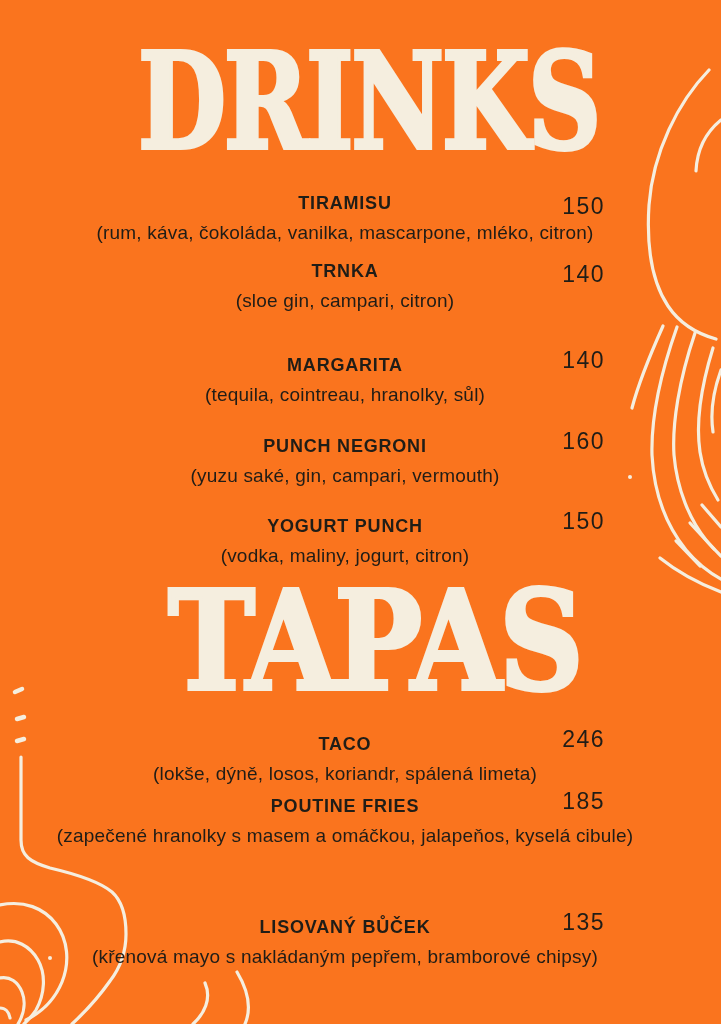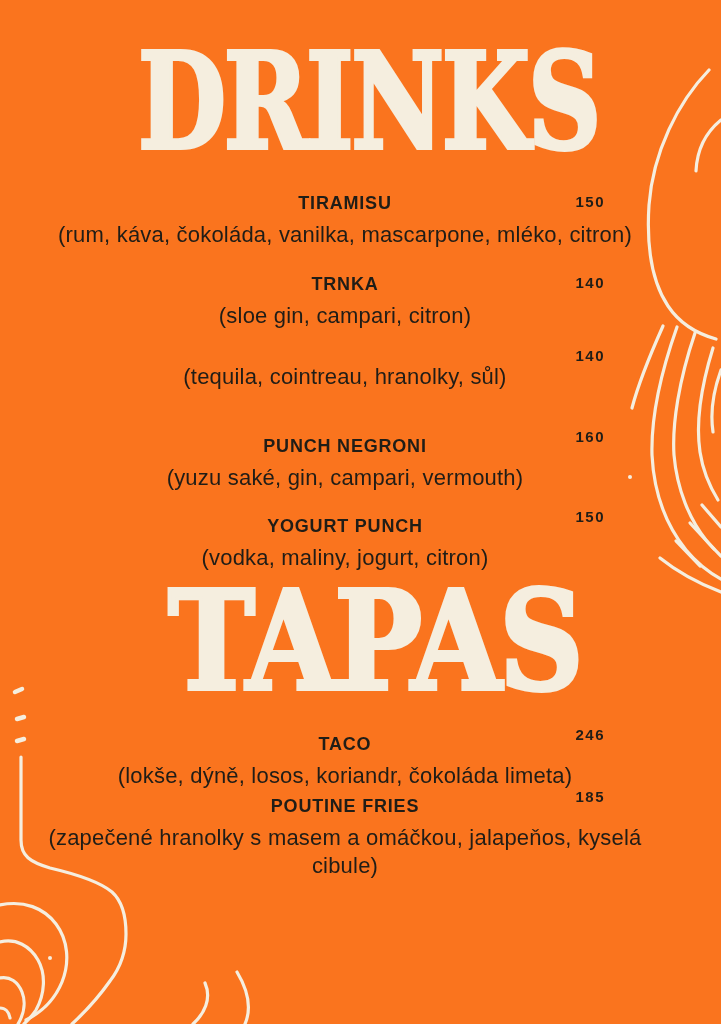--- a/index.html
+++ b/index.html
@@ -21,26 +21,26 @@
   }
   .title-drinks{top:36px;font-size:132px;transform:translateX(8px) scaleX(.77);}
   .title-tapas{top:573px;font-size:136px;transform:translateX(14px) scaleX(.86);}
 
   .item{position:absolute;left:40px;width:610px;text-align:center;}
   .item-name{
     display:block;font-weight:700;font-size:18px;line-height:1.1;
     letter-spacing:.8px;
   }
   .item-price{
-    position:absolute;right:45px;font-weight:700;font-size:15px;
+    position:absolute;right:45px;font-weight:400;font-size:23px;
     letter-spacing:1.5px;
   }
   .price-align{top:-1px;}
   .price-hi{top:-9px;}
-  .item-desc{margin:7px 0 0 0;font-size:22px;line-height:1.3;letter-spacing:.2px;}
+  .item-desc{margin:7px 0 0 0;font-size:19px;line-height:1.3;letter-spacing:.2px;}
 </style>
 </head>
 <body>
 
 <div class="page">
 
   <svg class="deco" viewBox="0 0 721 1024" fill="none" stroke="#F5EEDF" stroke-width="3.2" stroke-linecap="round">
     <g>
       <path d="M 709 70 C 678 102 653 152 649 205 C 646 252 654 285 668 306 C 680 324 698 334 716 339"></path>
       <path d="M 721 120 C 705 133 697 150 696 171"></path>
@@ -75,27 +75,28 @@
   </svg>
 
   <h1 class="title title-drinks">DRINKS</h1>
 
   <div class="item" style="top:194px">
     <span class="item-name">TIRAMISU</span>
     <span class="item-price price-align">150</span>
     <p class="item-desc">(rum, káva, čokoláda, vanilka, mascarpone, mléko, citron)</p>
   </div>
 
-  <div class="item" style="top:275px">
+  <div class="item" style="top:262px">
     <span class="item-name">TRNKA</span>
     <span class="item-price price-align">140</span>
     <p class="item-desc">(sloe gin, campari, citron)</p>
   </div>
 
   <div class="item" style="top:356px">
+    <span class="item-name">MARGARITA</span>
     <span class="item-price price-hi">140</span>
     <p class="item-desc">(tequila, cointreau, hranolky, sůl)</p>
   </div>
 
   <div class="item" style="top:437px">
     <span class="item-name">PUNCH NEGRONI</span>
     <span class="item-price price-hi">160</span>
     <p class="item-desc">(yuzu saké, gin, campari, vermouth)</p>
   </div>
 
@@ -103,23 +104,28 @@
     <span class="item-name">YOGURT PUNCH</span>
     <span class="item-price price-hi">150</span>
     <p class="item-desc">(vodka, maliny, jogurt, citron)</p>
   </div>
 
   <h1 class="title title-tapas">TAPAS</h1>
 
   <div class="item" style="top:735px">
     <span class="item-name">TACO</span>
     <span class="item-price price-hi">246</span>
-    <p class="item-desc">(lokše, dýně, losos, koriandr, čokoláda limeta)</p>
+    <p class="item-desc">(lokše, dýně, losos, koriandr, spálená limeta)</p>
   </div>
 
   <div class="item" style="top:797px">
     <span class="item-name">POUTINE FRIES</span>
     <span class="item-price price-hi">185</span>
     <p class="item-desc">(zapečené hranolky s masem a omáčkou, jalapeňos, kyselá cibule)</p>
   </div>
 
+  <div class="item" style="top:918px">
+    <span class="item-name">LISOVANÝ BŮČEK</span>
+    <span class="item-price price-hi">135</span>
+    <p class="item-desc">(křenová mayo s nakládaným pepřem, bramborové chipsy)</p>
+  </div>
 
 </div>
 
 </body></html>

